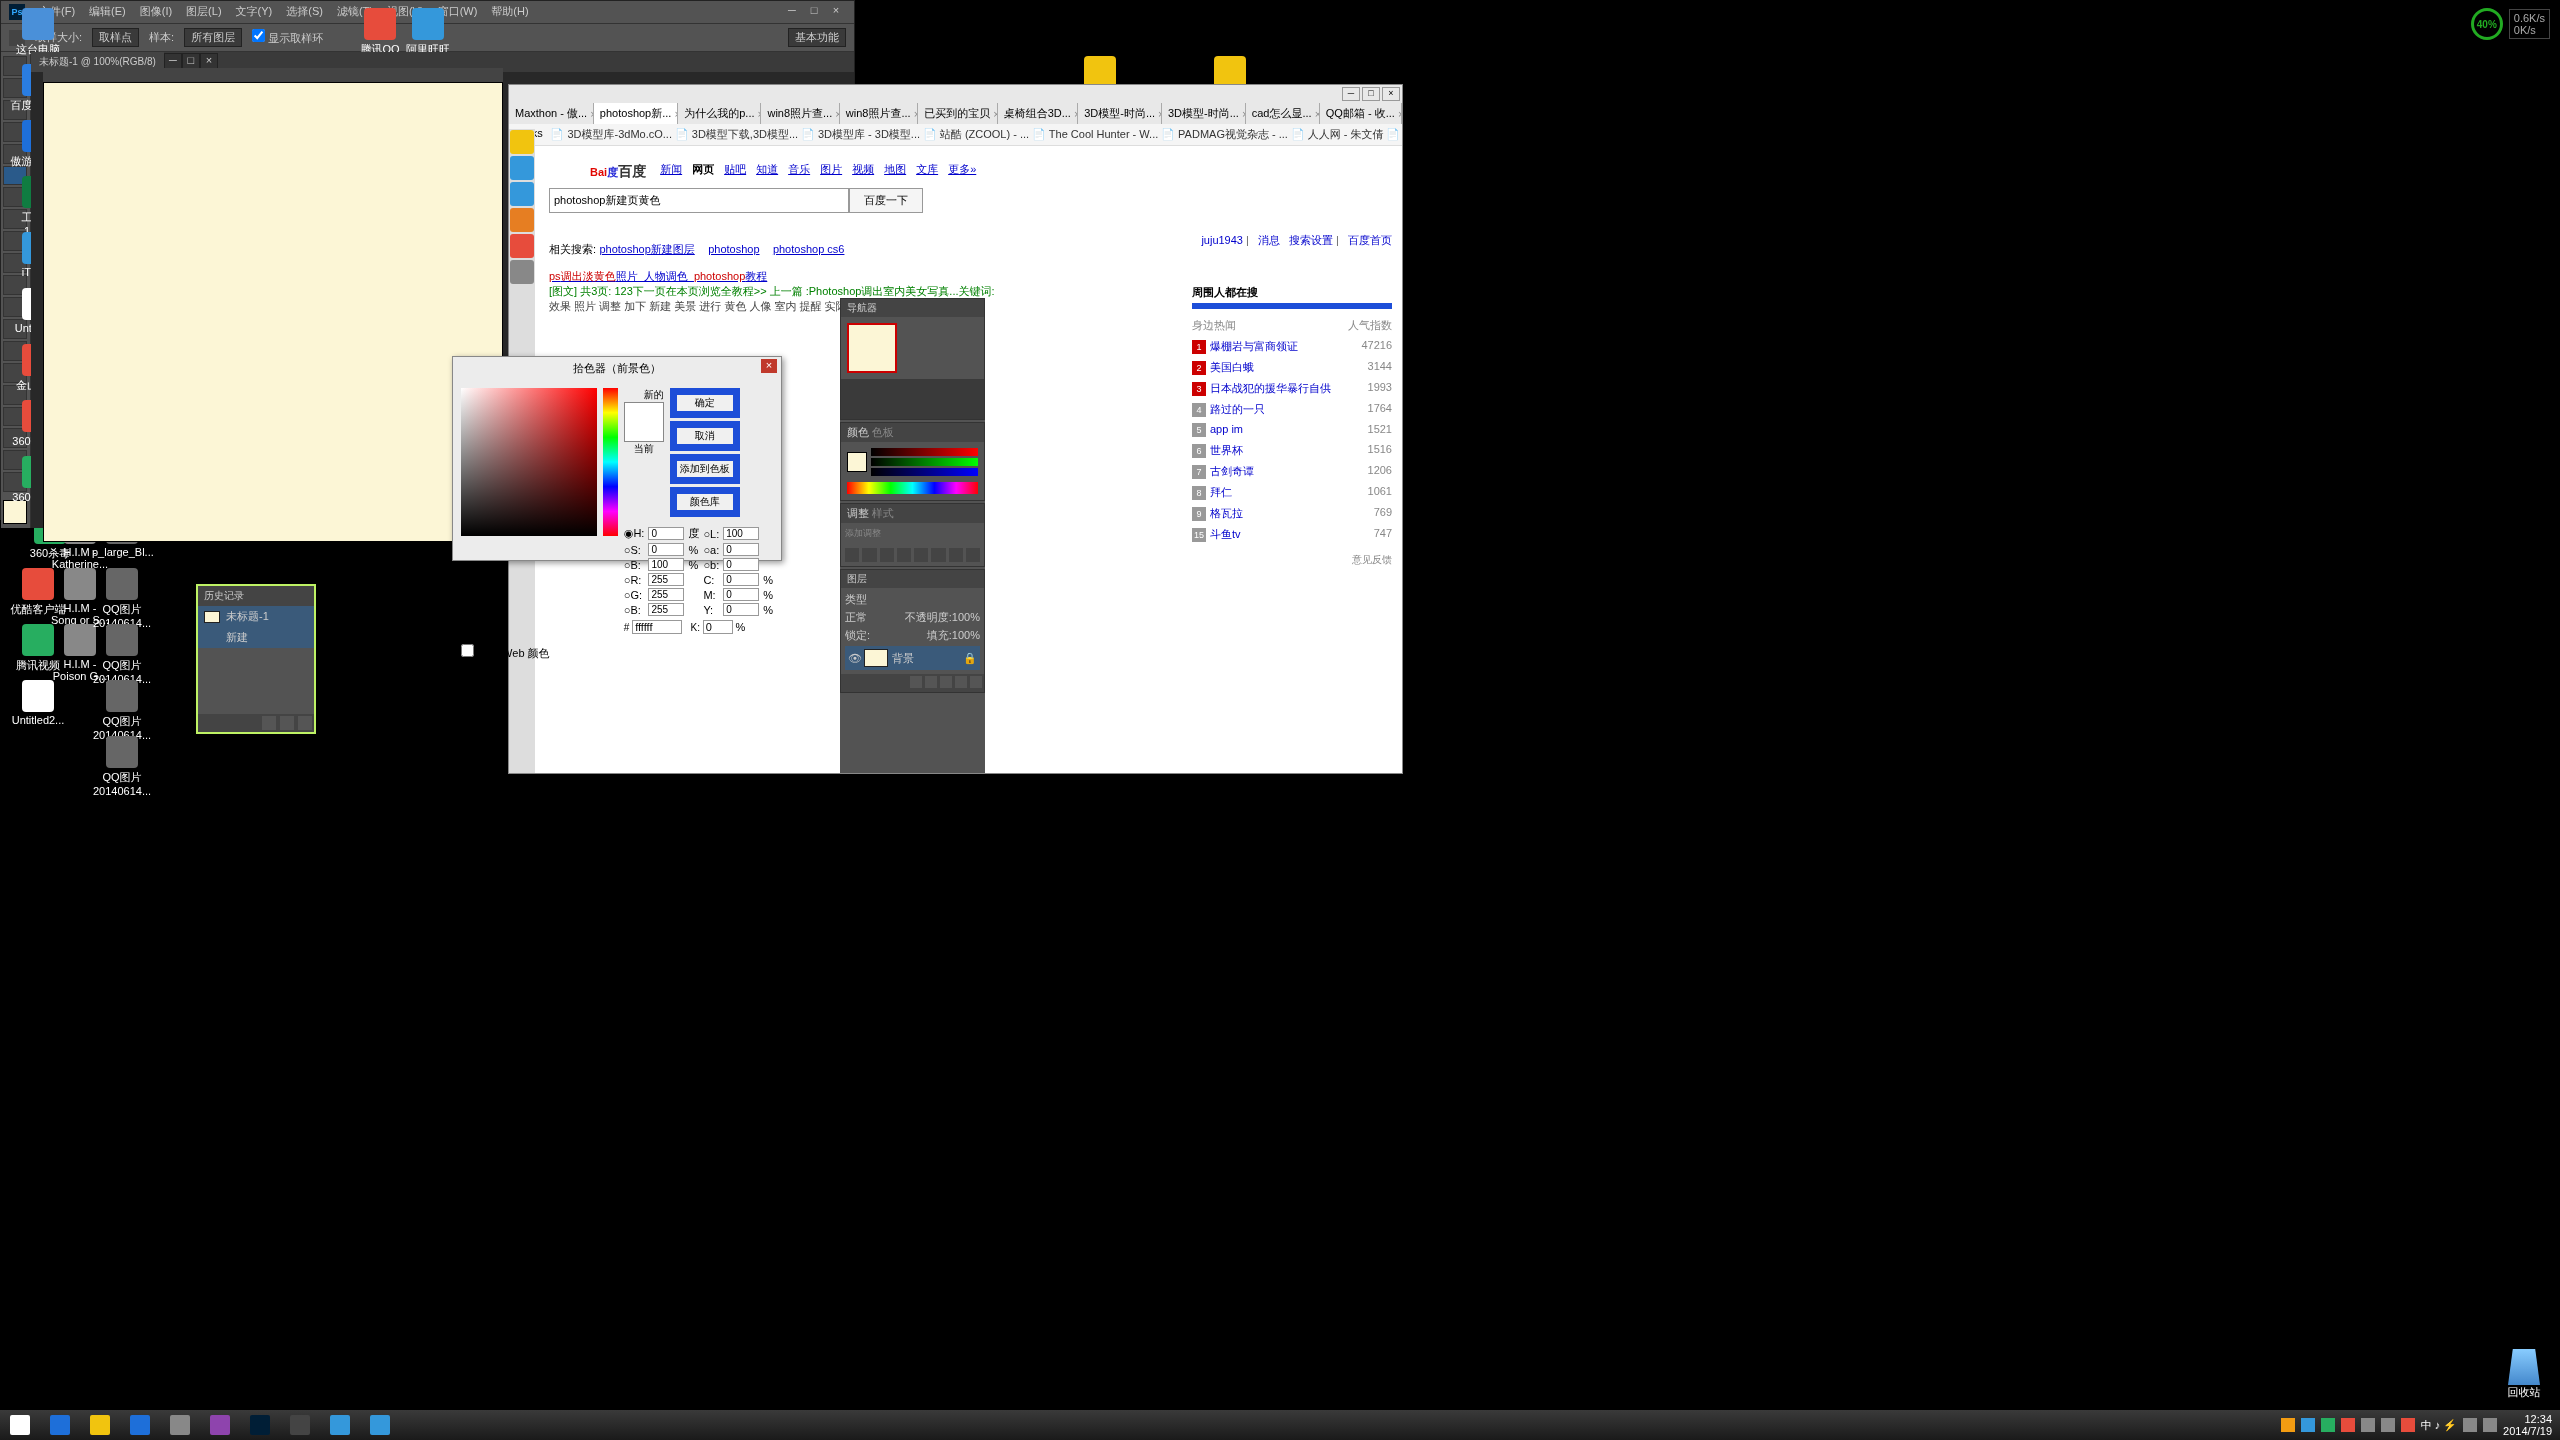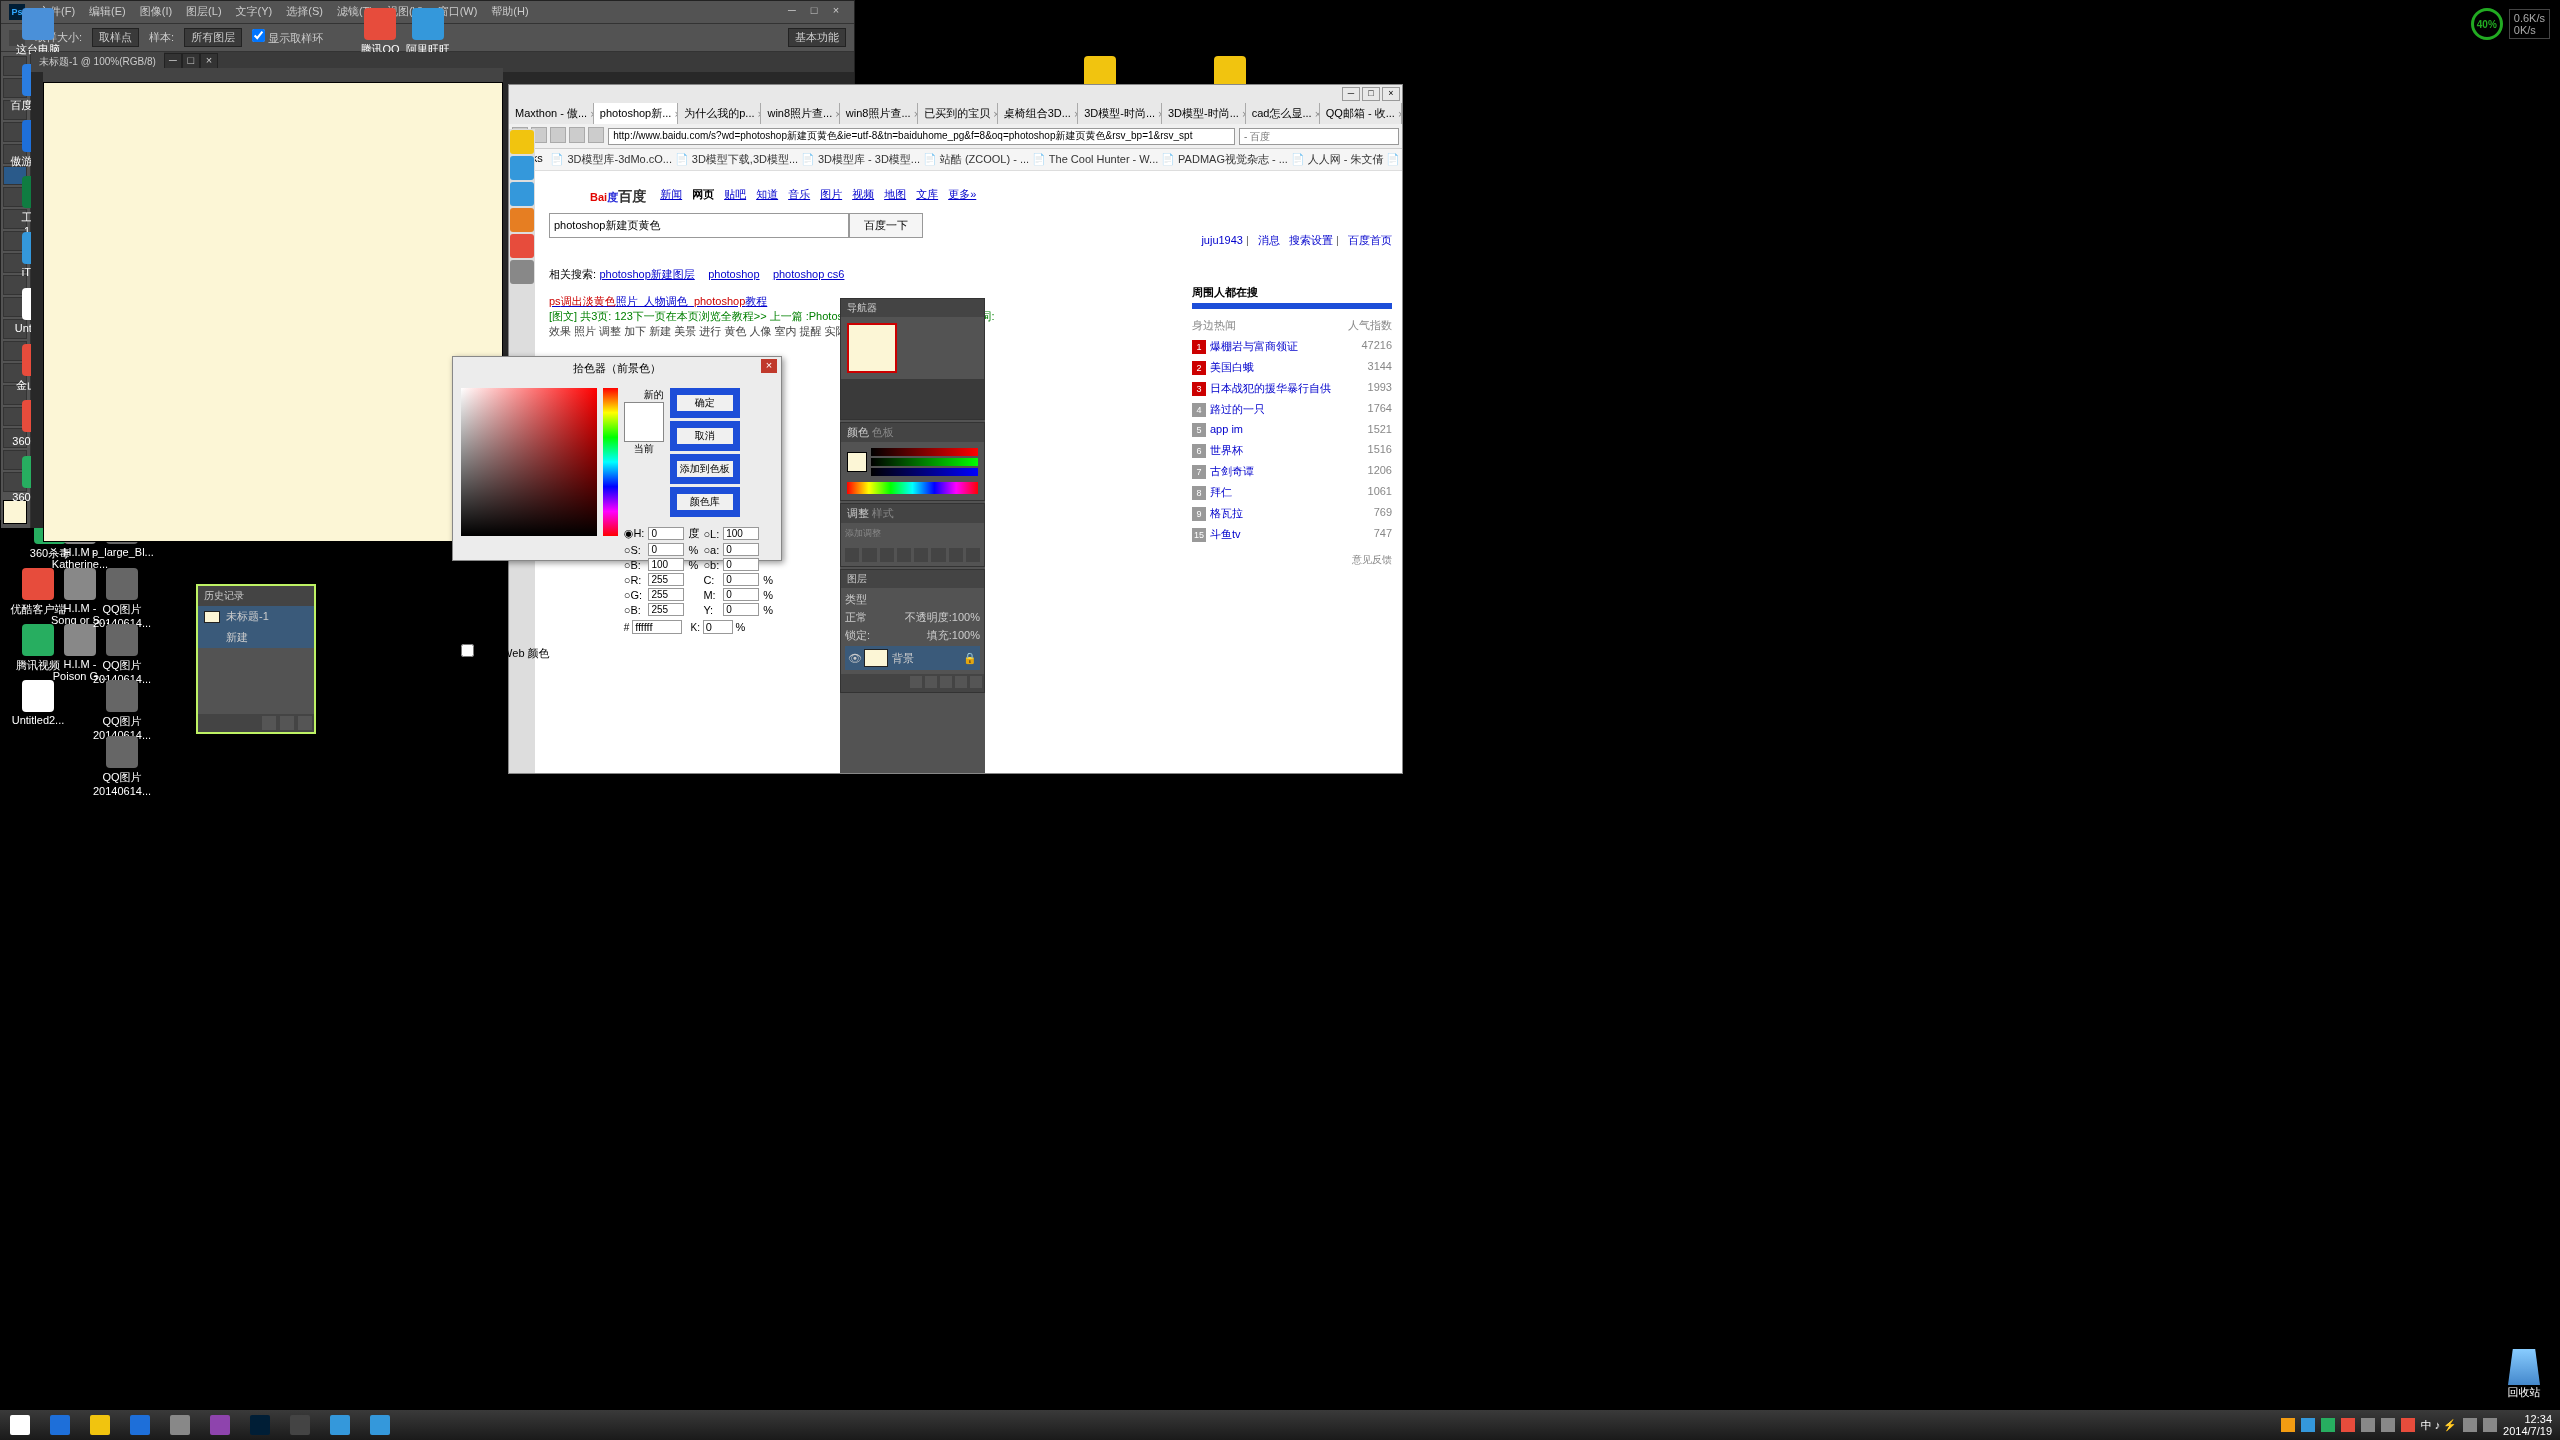--- a/index.html
+++ b/index.html
@@ -562,31 +562,20 @@
         </div>
         <div class="br-tab">
           <span>cad怎么显...</span>
           <span class="x">×</span>
         </div>
         <div class="br-tab">
           <span>QQ邮箱 - 收...</span>
           <span class="x">×</span>
         </div>
       </div>
-<div class="br-addr">
-<div class="br-addr-icons">
-<span></span>
-<span></span>
-<span></span>
-<span></span>
-<span></span>
-</div>
-<input class="br-url" value="http://www.baidu.com/s?wd=photoshop新建页黄色&amp;ie=utf-8&amp;tn=baiduhome_pg&amp;f=8&amp;oq=photoshop新建页黄色&amp;rsv_bp=1&amp;rsv_spt" style="">
-<input class="br-searchbox" placeholder="- 百度" style="">
-</div>
 <div class="br-links">
 <span>Links</span>
 <span id="br-links-host"><a> 📄 3D模型库-3dMo.cO...</a><a> 📄 3D模型下载,3D模型...</a><a> 📄 3D模型库 - 3D模型...</a><a> 📄 站酷 (ZCOOL) - ...</a><a> 📄 The Cool Hunter - W...</a><a> 📄 PADMAG视觉杂志 - ...</a><a> 📄 人人网 - 朱文倩</a><a> 📄 我的首页 | 开心网</a></span>
 </div>
 <div class="br-sidebar-l">
 <span style="background:#f1c40f"></span>
 <span style="background:#3498db"></span>
 <span style="background:#3498db"></span>
 <span style="background:#e67e22"></span>
 <span style="background:#e74c3c"></span>

